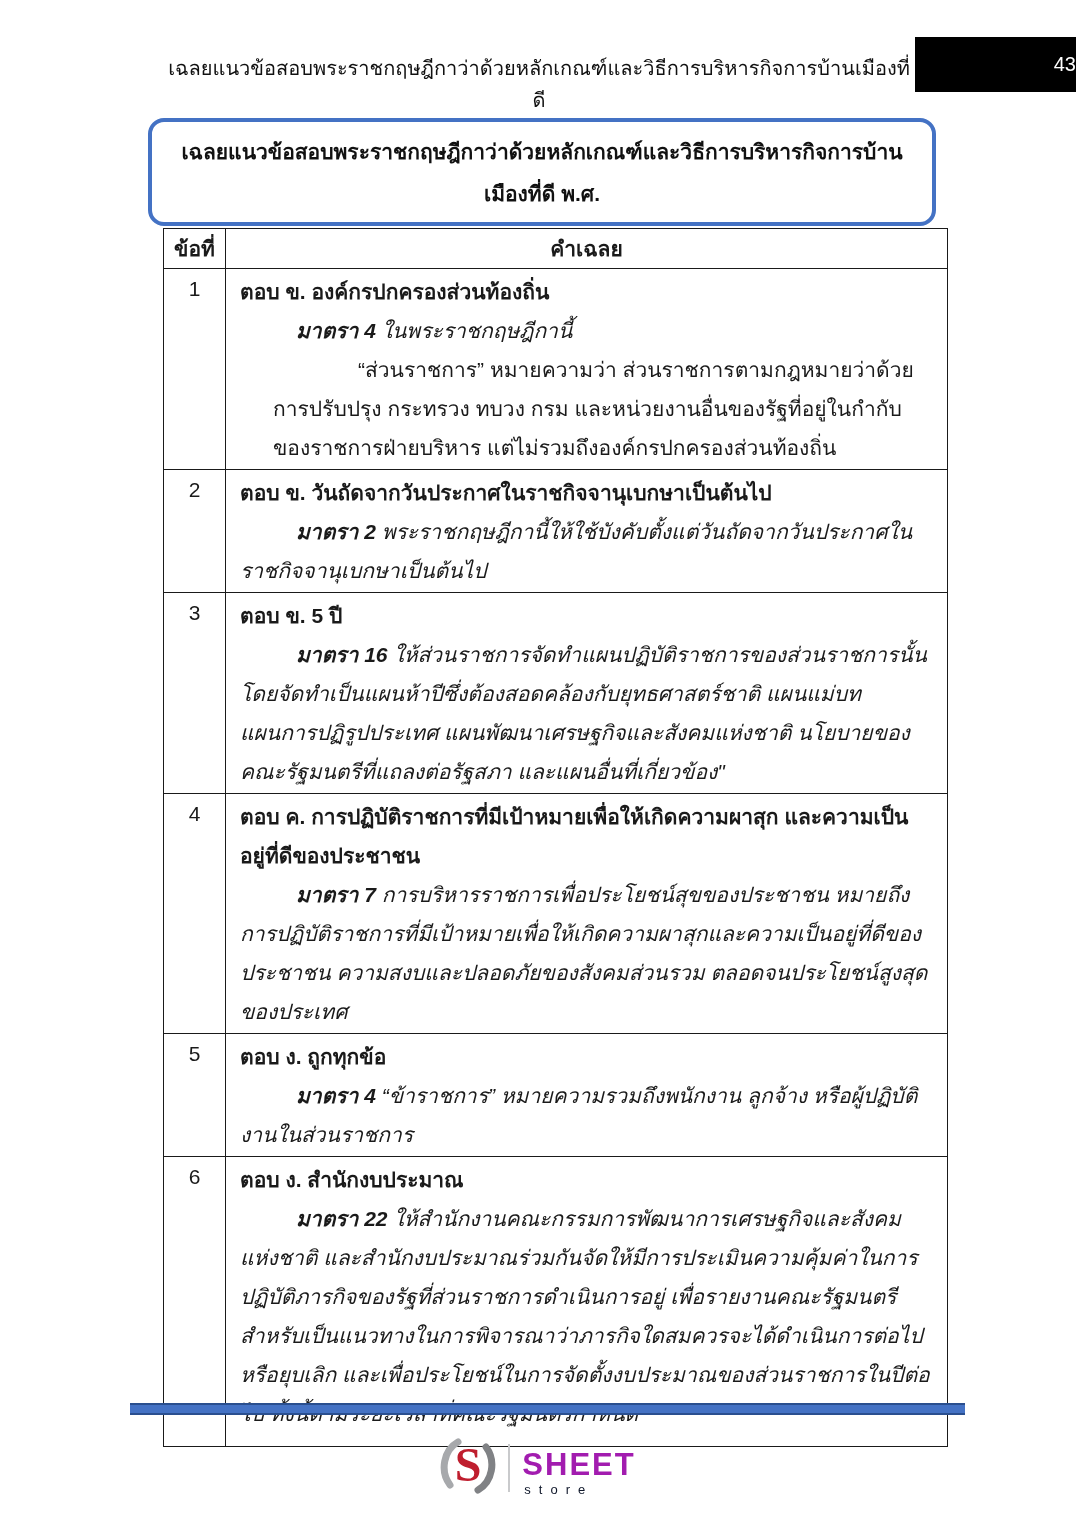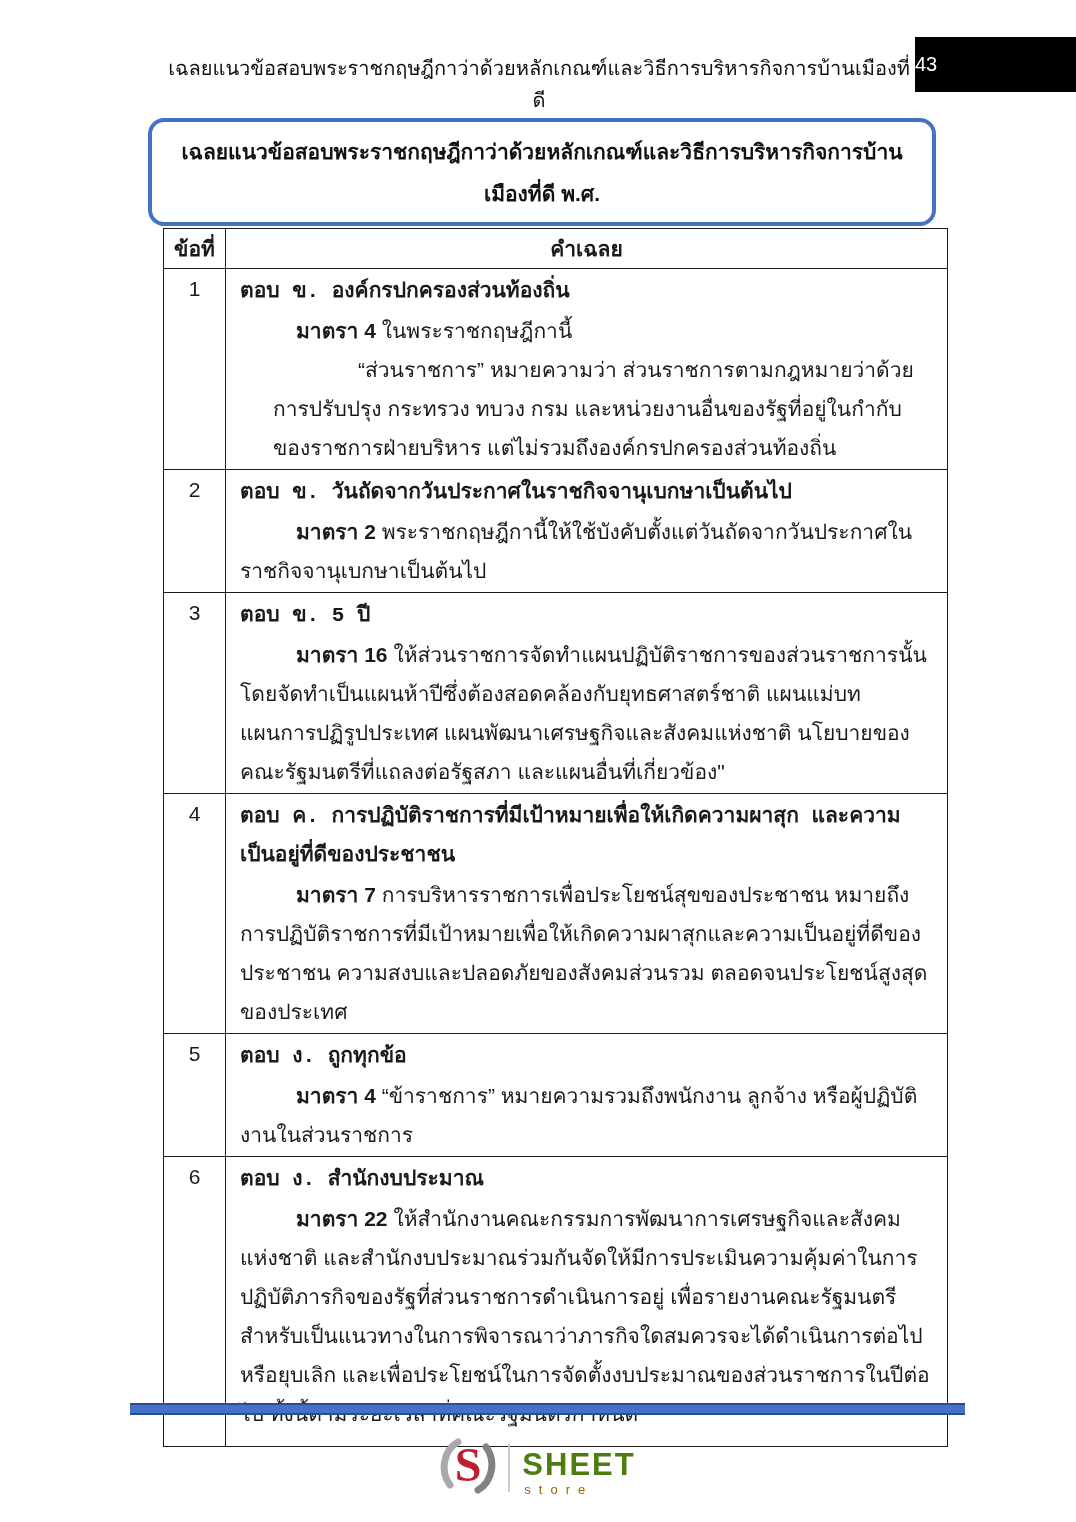--- a/index.html
+++ b/index.html
@@ -6,21 +6,21 @@
   body{
     width:1076px;height:1522px;position:relative;background:#ffffff;
     font-family:"Liberation Sans",sans-serif;color:#1a1a1a;overflow:hidden;
   }
   .page-header-text{
     position:absolute;top:52px;left:163px;width:752px;
     text-align:center;font-size:20px;color:#111;
   }
   .page-num-box{
     position:absolute;top:37px;left:915px;width:161px;height:55px;
-    background:#000;color:#fff;display:flex;align-items:center;justify-content:flex-start;
+    background:#000;color:#fff;display:flex;align-items:center;justify-content:flex-end;
     font-size:20px;
   }
   .title-box{
     position:absolute;top:118px;left:148px;width:788px;box-sizing:border-box;
     border:4px solid #4472c4;border-radius:16px;background:#fff;
     padding:9px 28px 7px 28px;text-align:center;font-weight:bold;font-size:21px;
     line-height:42px;color:#111;
   }
   table.answer-table{
     position:absolute;top:228px;left:163px;width:785px;
@@ -33,36 +33,36 @@
     height:40px;font-size:21px;font-weight:bold;text-align:center;vertical-align:middle;padding:0;
   }
   th.col-no{width:62px;}
   td.no-cell{
     text-align:center;font-size:21px;padding-top:5px;line-height:30px;
   }
   td.content-cell{
     padding:3px 14px 2px 14px;font-size:21px;line-height:39px;
   }
   .para{margin:0;}
-  .para.answer{font-weight:bold;font-family:Liberation Mono, monospace;}
-  .para.matra{text-indent:56px;}
+  .para.answer{font-weight:bold;}
+  .para.matra{text-indent:56px;font-style:italic;}
   .para.quote{text-indent:85px;margin-left:33px;}
   .para .bold{font-weight:bold;}
   .footer-bar{
     position:absolute;top:1403px;left:130px;width:835px;height:8px;
     background:#4472c4;border-top:2px solid #2a4f8f;border-bottom:2px solid #2a4f8f;
   }
   .footer-logo{
     position:absolute;top:1428px;left:0;width:1076px;height:80px;
     display:flex;align-items:center;justify-content:center;gap:12px;
   }
   .logo-divider{width:2px;height:48px;background:#c9cacc;}
   .logo-text{display:flex;flex-direction:column;line-height:1;}
   .logo-brand{font-size:31px;font-weight:bold;color:#77787b;letter-spacing:2px;}
-  .logo-sub{font-size:13px;color:#a16207;letter-spacing:8px;margin-top:3px;padding-left:2px;}
+  .logo-sub{font-size:13px;color:#0f172a;letter-spacing:8px;margin-top:3px;padding-left:2px;}
 </style>
 </head>
 <body>
 
 <div class="page-header-text">เฉลยแนวข้อสอบพระราชกฤษฎีกาว่าด้วยหลักเกณฑ์และวิธีการบริหารกิจการบ้านเมืองที่ดี</div>
 
 <div class="page-num-box">
   <span>43</span>
 </div>
 
@@ -129,16 +129,16 @@
 <div class="footer-logo">
   <span>
     <svg width="56" height="62" viewBox="0 0 56 62">
       <path d="M10 50 A 25 28 0 0 1 18 7" stroke="#a7a9ac" stroke-width="7" fill="none" stroke-linecap="round"></path>
       <path d="M46 12 A 25 28 0 0 1 38 55" stroke="#808285" stroke-width="7" fill="none" stroke-linecap="round"></path>
       <text x="28" y="46" font-size="48" font-weight="bold" fill="#bf1e2e" text-anchor="middle" font-family="Liberation Serif, serif">S</text>
     </svg>
   </span>
   <span class="logo-divider"></span>
   <span class="logo-text">
-    <span class="logo-brand" style="color: #4d7c0f; margin-top: 8px;">SHEET</span>
+    <span class="logo-brand" style="color: #a21caf; margin-top: 8px;">SHEET</span>
     <span class="logo-sub">store</span>
   </span>
 </div>
 
 </body></html>

